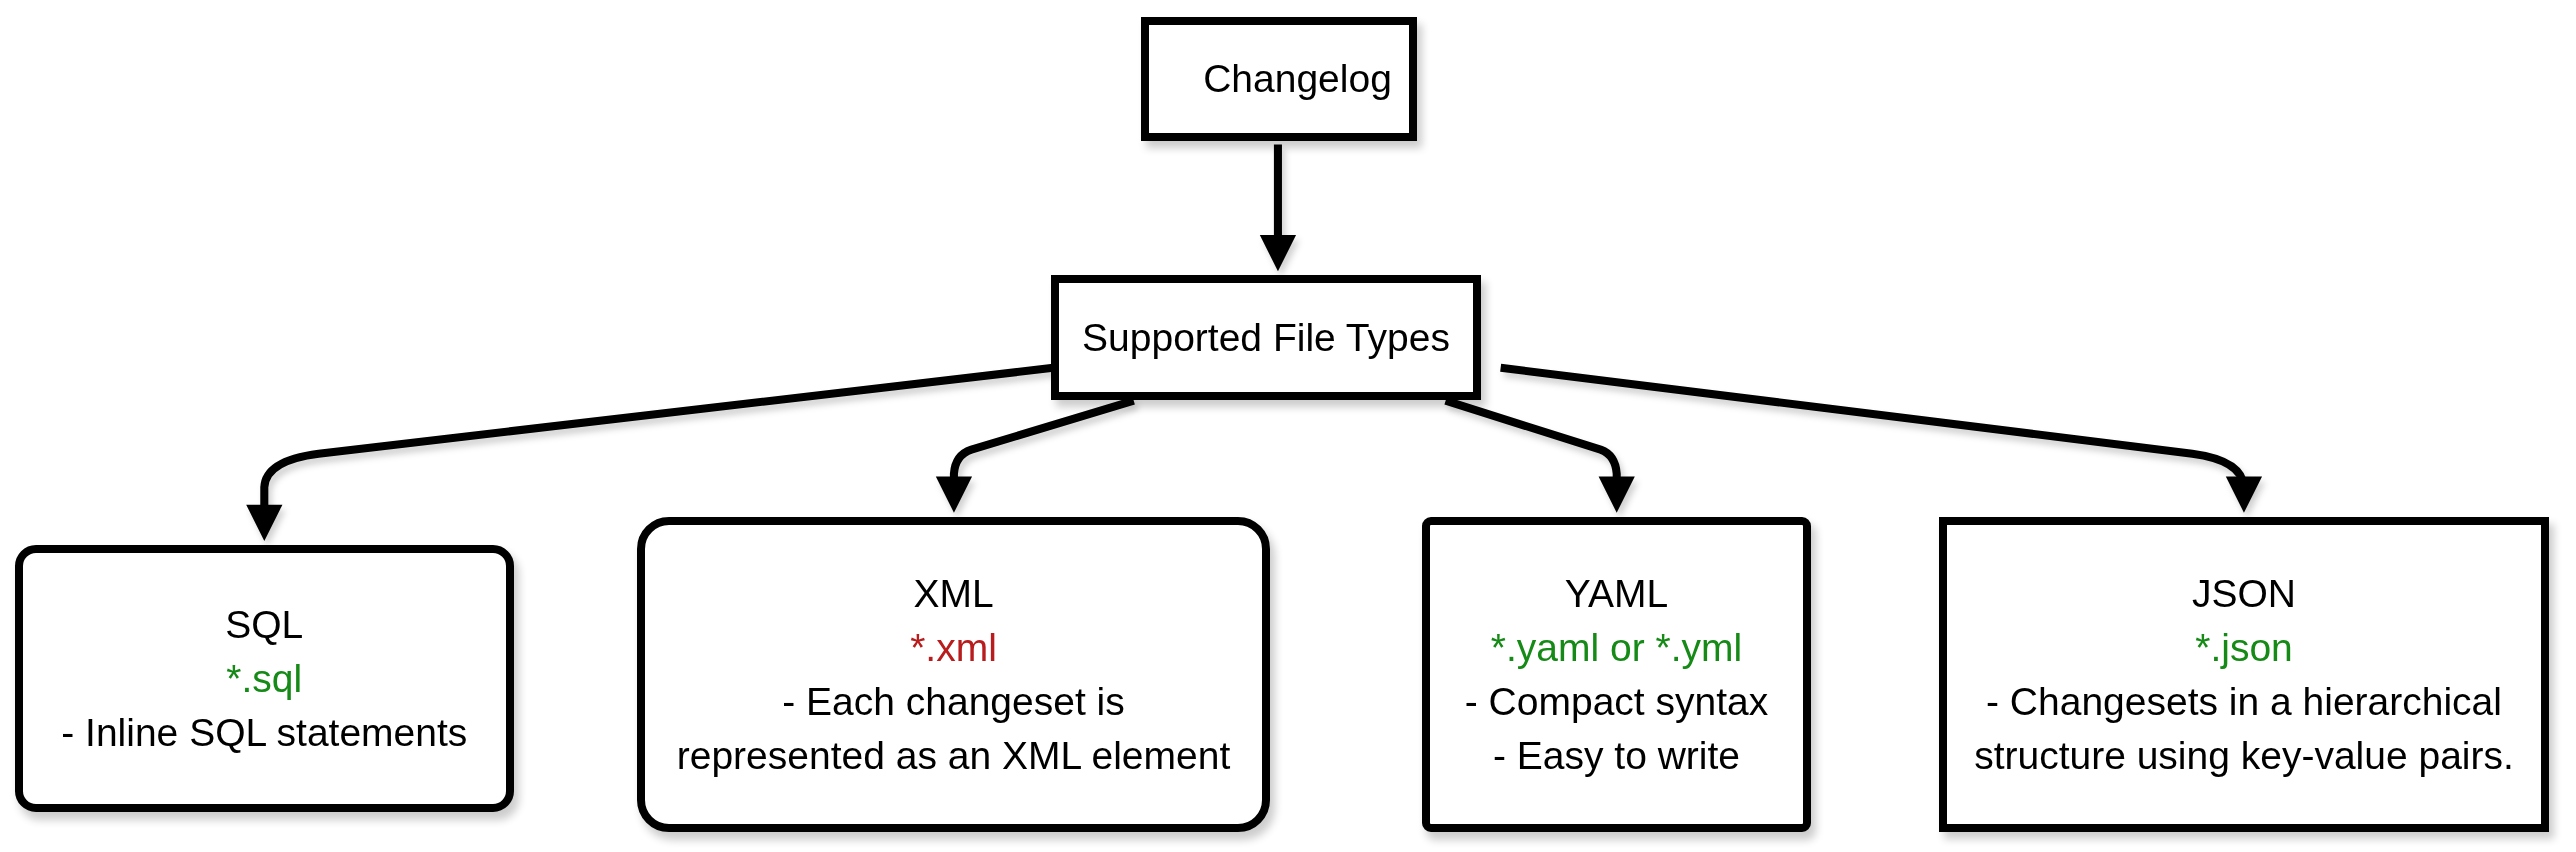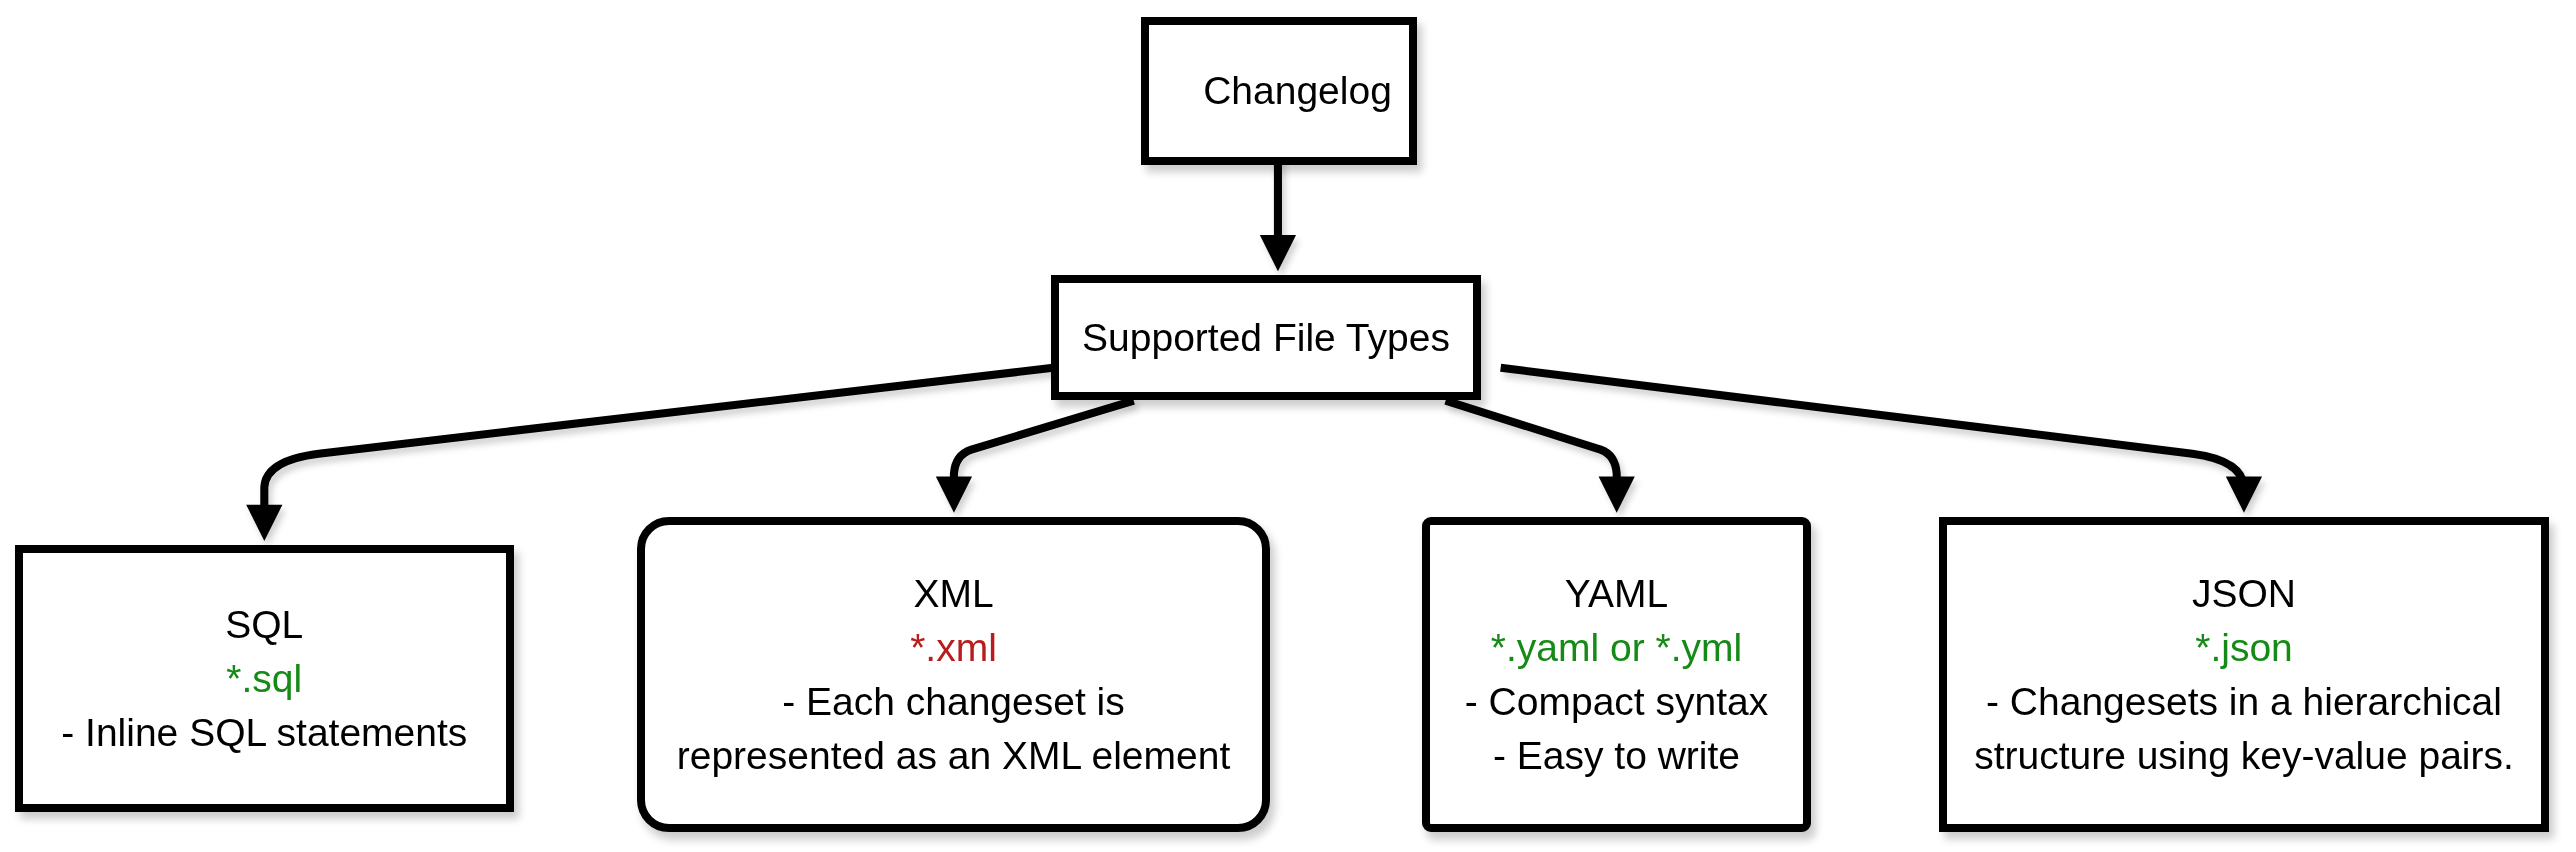--- a/index.html
+++ b/index.html
@@ -25,23 +25,23 @@
     flex-direction: column;
     align-items: center;
     justify-content: center;
     text-align: center;
     box-shadow: 4.7px 7.4px 8px rgba(0,0,0,0.20);
     font-size: 39px;
     line-height: 54px;
   }
   .node .line { white-space: nowrap; }
   
-  #node-changelog { left: 1141px; top: 17px;  width: 276px; height: 148px; padding-left: 37px; }
+  #node-changelog { left: 1141px; top: 17px;  width: 276px; height: 124px; padding-left: 37px; }
   #node-hub       { left: 1051px; top: 275px; width: 430px; height: 125px; }
-  #node-sql       { left: 14.8px;   top: 545px; width: 499px; height: 267px; }
+  #node-sql       { left: 14.8px;   top: 545px; width: 499px; height: 267px; border-radius: 21px; }
   #node-xml       { left: 637px;  top: 517px; width: 633px; height: 315px; border-radius: 32px; }
   #node-yaml      { left: 1422px; top: 517px; width: 389px; height: 315px; border-radius: 9px; }
   #node-json      { left: 1939px; top: 517px; width: 610px; height: 315px; }
 
   #edges {
     position: absolute;
     left: 0; top: 0;
     width: 2576px;
     height: 853px;
   }

